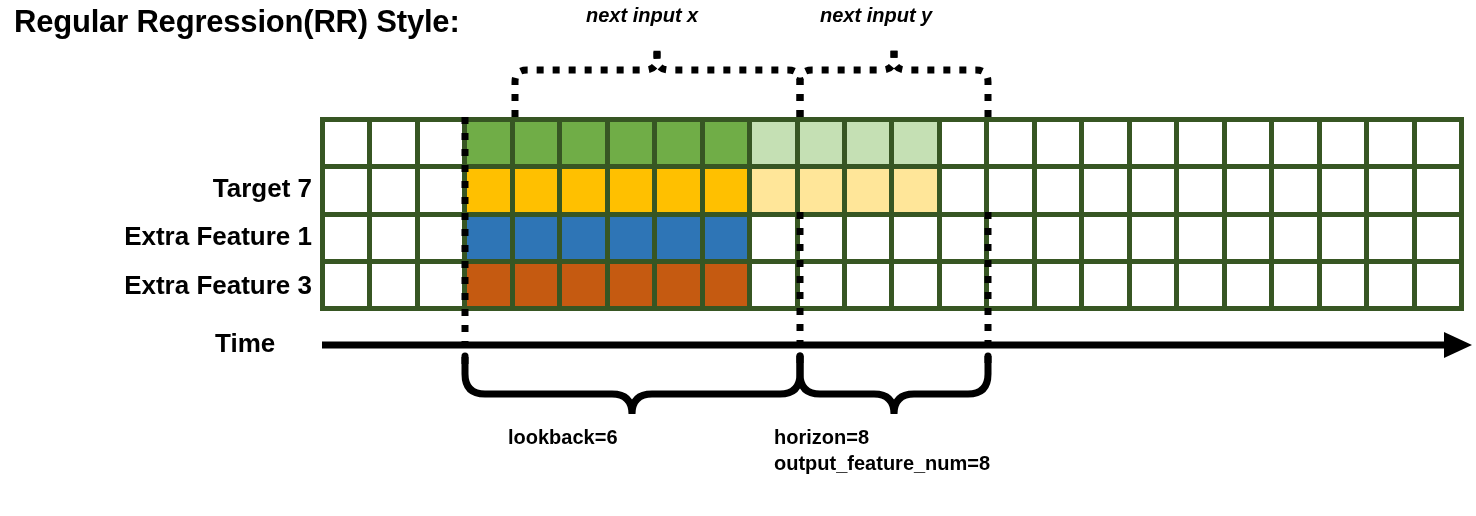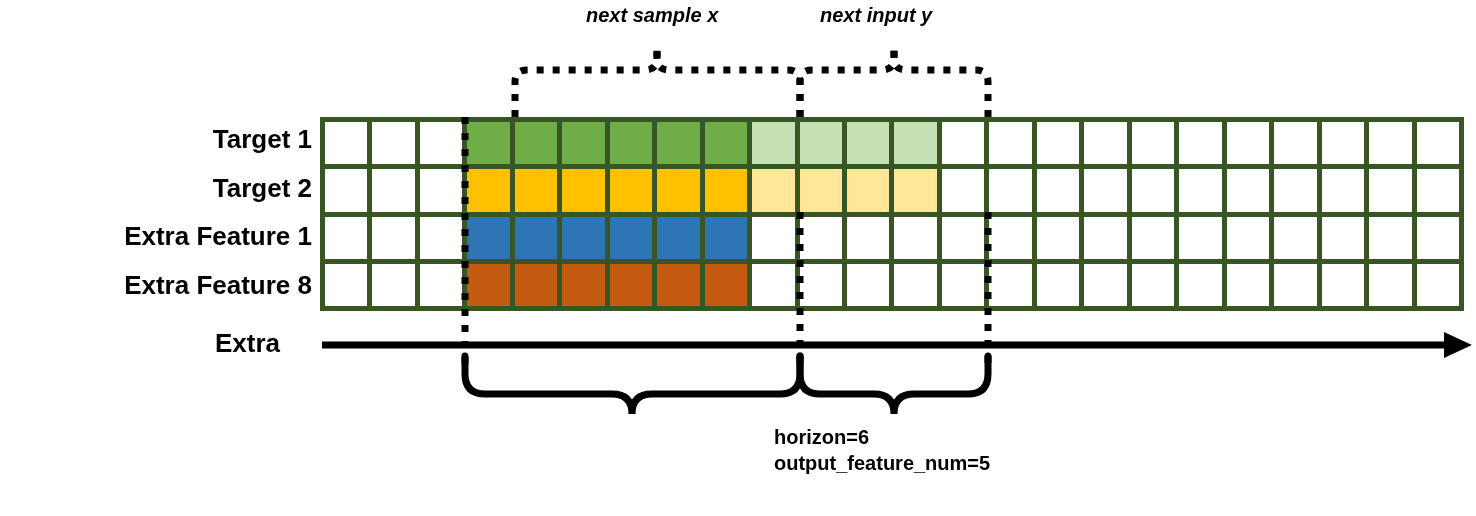--- a/index.html
+++ b/index.html
@@ -62,40 +62,40 @@
     line-height:1.32;
     white-space:nowrap;
   }
   svg{overflow:visible;}
 </style>
 </head>
 <body>
 
 <div id="stage">
 
+  <div class="abs" id="title">Regular Regression(RR) Style:</div>
 
   <svg class="abs" style="left:0;top:0;width:1476px;height:360px;pointer-events:none;">
 
     <g stroke="#000" stroke-width="7" fill="none" stroke-linecap="butt" stroke-dasharray="7,9">
       <path d="M515,117 L515,82 Q515,70 527,70 L645,70 Q657,70 657,58 L657,46"></path>
       <path d="M800,117 L800,82 Q800,70 788,70 L669,70 Q657,70 657,58 L657,46"></path>
 
       <path d="M800,117 L800,82 Q800,70 812,70 L882,70 Q894,70 894,58 L894,46"></path>
       <path d="M988,117 L988,82 Q988,70 976,70 L906,70 Q894,70 894,58 L894,46"></path>
     </g>
   </svg>
 
-  <div class="sample-cap" style="left:586px;top:4px;">next sample x</div>
+  <div class="sample-cap" style="left:586px;top:4px;">next input x</div>
   <div class="sample-cap" style="left:820px;top:4px;">next input y</div>
 
   <div id="labels">
-      <div class="row-label" style="top: 7.25px;">Target 1</div>
-      <div class="row-label" style="top: 55.75px;">Target 2</div>
+      <div class="row-label" style="top: 55.75px;">Target 7</div>
       <div class="row-label" style="top: 104.25px;">Extra Feature 1</div>
-      <div class="row-label" style="top: 152.75px;">Extra Feature 8</div>
+      <div class="row-label" style="top: 152.75px;">Extra Feature 3</div>
     </div>
 
   <div id="grid">
       <div class="cell" style="background: rgb(255, 255, 255);"></div>
       <div class="cell" style="background: rgb(255, 255, 255);"></div>
       <div class="cell" style="background: rgb(255, 255, 255);"></div>
       <div class="cell" style="background: rgb(112, 173, 71);"></div>
       <div class="cell" style="background: rgb(112, 173, 71);"></div>
       <div class="cell" style="background: rgb(112, 173, 71);"></div>
       <div class="cell" style="background: rgb(112, 173, 71);"></div>
@@ -191,38 +191,39 @@
     </div>
 
   <svg class="abs" style="left:0;top:0;width:1476px;height:516px;pointer-events:none;">
     <g stroke="#000" stroke-width="7" fill="none" stroke-dasharray="7,9">
       <path d="M465,117 L465,365"></path>
       <path d="M800,212 L800,365"></path>
       <path d="M988,212 L988,365"></path>
     </g>
   </svg>
 
-  <div class="abs" id="time-label">Extra</div>
+  <div class="abs" id="time-label">Time</div>
   <svg class="abs" style="left:320px;top:330px;width:1156px;height:34px;pointer-events:none;">
     <line x1="2" y1="15" x2="1126" y2="15" stroke="#000" stroke-width="7"></line>
     <polygon points="1124,2 1152,15 1124,28" fill="#000"></polygon>
   </svg>
 
   <svg class="abs" style="left:0;top:0;width:1476px;height:516px;pointer-events:none;">
     <g stroke="#000" stroke-width="7" fill="none" stroke-linecap="round">
 
       <path d="M465,356 L465,374 Q465,394 485,394 L612,394 Q632,394 632,414
                Q632,394 652,394 L780,394 Q800,394 800,374 L800,356"></path>
 
       <path d="M800,356 L800,374 Q800,394 820,394 L874,394 Q894,394 894,414
                Q894,394 914,394 L968,394 Q988,394 988,374 L988,356"></path>
     </g>
   </svg>
 
   <div class="brace-cap" style="left:508px;top:424px;">
+    <div>lookback=6</div>
   </div>
 
   <div class="brace-cap" style="left:774px;top:424px;">
-    <div>horizon=6</div>
-    <div>output_feature_num=5</div>
+    <div>horizon=8</div>
+    <div>output_feature_num=8</div>
   </div>
 
 </div>
 
 </body></html>

